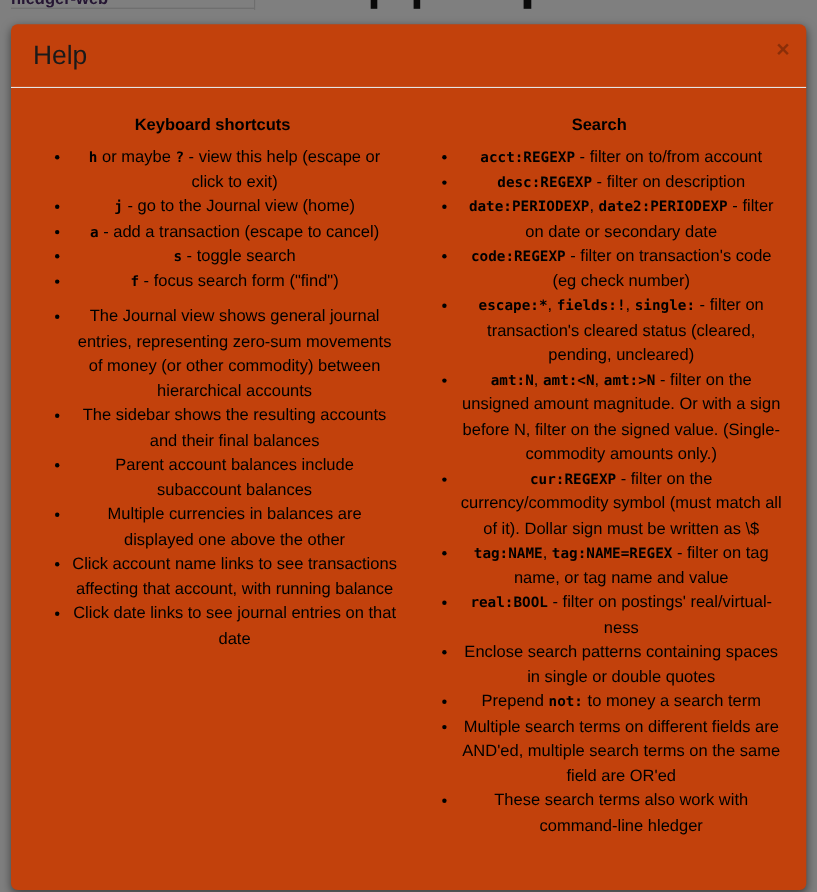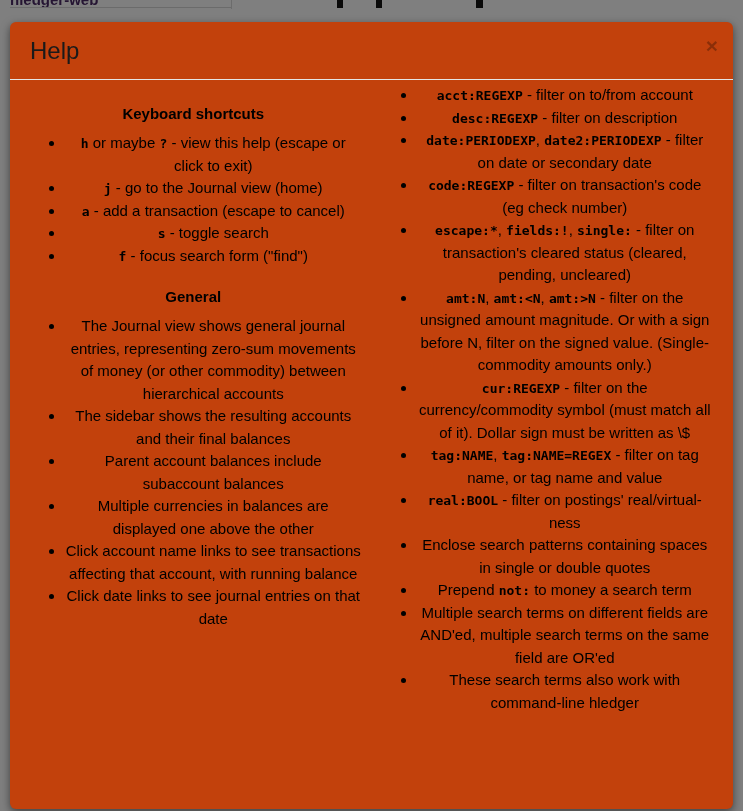--- a/index.html
+++ b/index.html
@@ -90,31 +90,31 @@
   <div class="modal-body">
     <div class="help-col">
         <h4 class="section-heading">Keyboard shortcuts</h4>
         <ul class="help-list">
           <li><code class="term">h</code><span> or maybe </span><code class="term">?</code><span> - view this help (escape or click to exit)</span></li>
           <li><code class="term">j</code><span> - go to the Journal view (home)</span></li>
           <li><code class="term">a</code><span> - add a transaction (escape to cancel)</span></li>
           <li><code class="term">s</code><span> - toggle search</span></li>
           <li><code class="term">f</code><span> - focus search form ("find")</span></li>
         </ul>
-        <h4 class="section-heading">General</h4>
         <ul class="help-list">
           <li><span>The Journal view shows general journal entries, representing zero-sum movements of money (or other commodity) between hierarchical accounts</span></li>
           <li><span>The sidebar shows the resulting accounts and their final balances</span></li>
           <li><span>Parent account balances include subaccount balances</span></li>
           <li><span>Multiple currencies in balances are displayed one above the other</span></li>
           <li><span>Click account name links to see transactions affecting that account, with running balance</span></li>
           <li><span>Click date links to see journal entries on that date</span></li>
         </ul>
       </div>
     <div class="help-col">
+        <h4 class="section-heading">Search</h4>
         <ul class="help-list">
           <li><code class="term">acct:REGEXP</code><span> - filter on to/from account</span></li>
           <li><code class="term">desc:REGEXP</code><span> - filter on description</span></li>
           <li><code class="term">date:PERIODEXP</code><span>, </span><code class="term">date2:PERIODEXP</code><span> - filter on date or secondary date</span></li>
           <li><code class="term">code:REGEXP</code><span> - filter on transaction's code (eg check number)</span></li>
           <li><code class="term">escape:*</code><span>, </span><code class="term">fields:!</code><span>, </span><code class="term">single:</code><span> - filter on transaction's cleared status (cleared, pending, uncleared)</span></li>
           <li><code class="term">amt:N</code><span>, </span><code class="term">amt:&lt;N</code><span>, </span><code class="term">amt:&gt;N</code><span> - filter on the unsigned amount magnitude. Or with a sign before N, filter on the signed value. (Single-commodity amounts only.)</span></li>
           <li><code class="term">cur:REGEXP</code><span> - filter on the currency/commodity symbol (must match all of it). Dollar sign must be written as \$</span></li>
           <li><code class="term">tag:NAME</code><span>, </span><code class="term">tag:NAME=REGEX</code><span> - filter on tag name, or tag name and value</span></li>
           <li><code class="term">real:BOOL</code><span> - filter on postings' real/virtual-ness</span></li>

